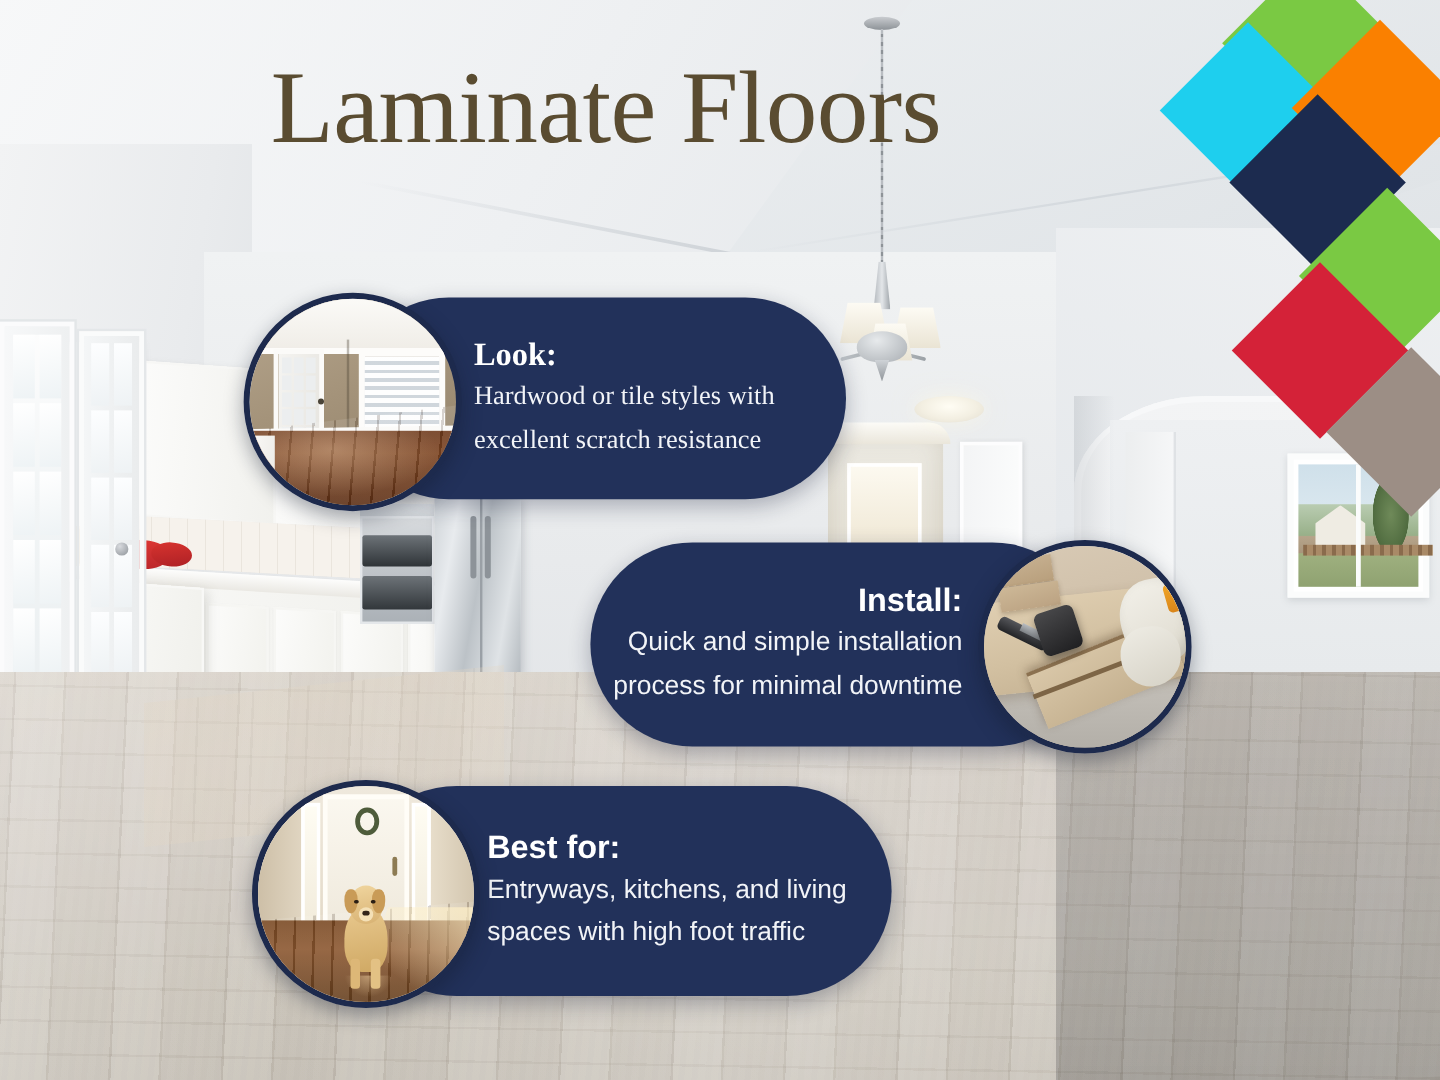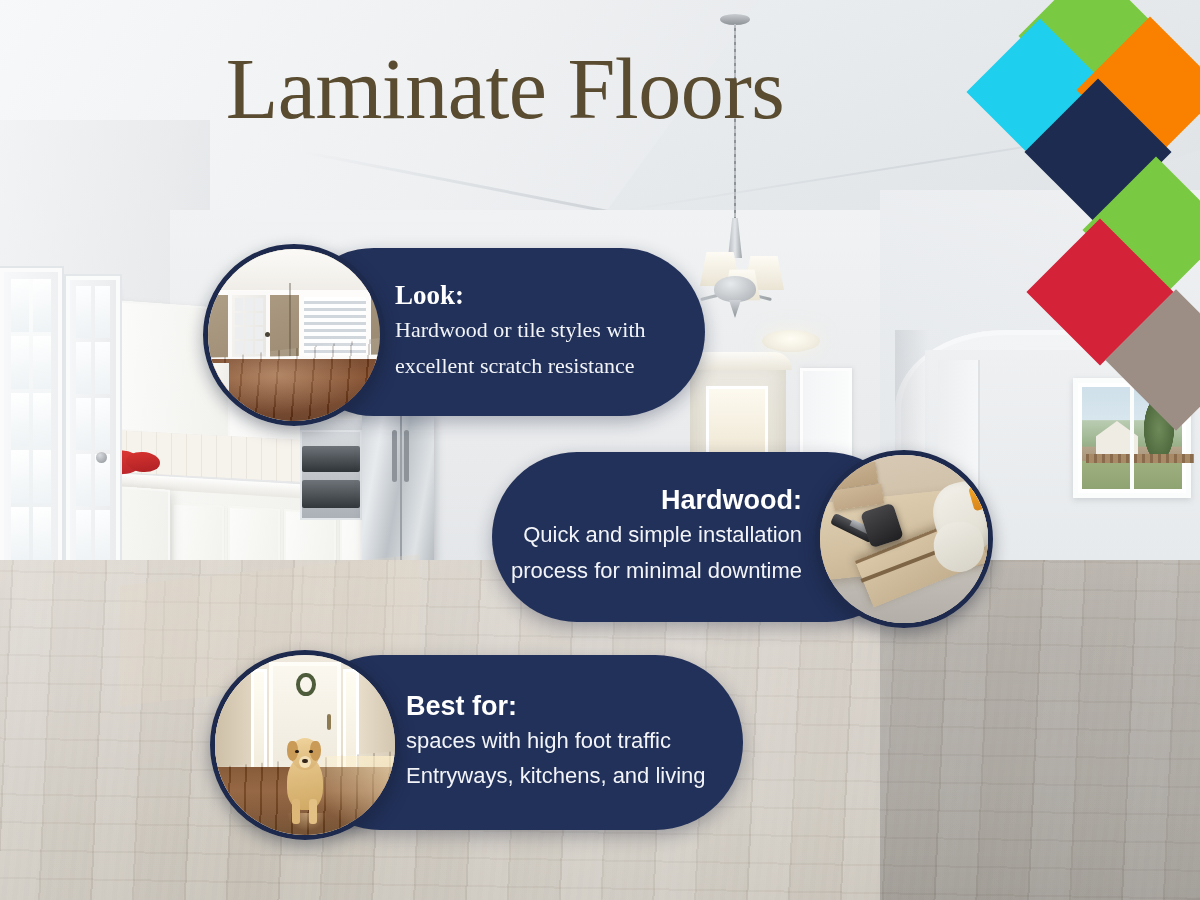--- a/index.html
+++ b/index.html
@@ -668,21 +668,21 @@
       <div class="t1-floor">
           <div class="t1-fgrain"></div>
           <div class="t1-fsheen"></div>
         </div>
       <div class="t1-whitecab"></div>
     </div>
   </div>
 
   <div class="card" style="left: 492px; top: 452px; width: 420px; height: 170px; padding-right: 110px; justify-content: flex-end; text-align: right; background: rgb(34, 49, 90);">
     <div class="txt">
-      <div class="heading">Hardwood:</div>
+      <div class="heading">Install:</div>
       <div class="line">Quick and simple installation</div>
       <div class="line">process for minimal downtime</div>
     </div>
   </div>
   <div class="thumb" style="left: 815px; top: 450px; width: 178px; height: 178px; border-color: rgb(29, 42, 77);">
     <div class="inner">
       <div class="t2-bg"></div>
       <div class="t2-sub"></div>
       <div class="t2-bigplank"></div>
       <div class="t2-plankA"></div>
@@ -694,22 +694,22 @@
       <div class="t2-glove2"></div>
       <div class="t2-mallet-handle"></div>
       <div class="t2-mallet-shaft"></div>
       <div class="t2-mallet-head"></div>
     </div>
   </div>
 
   <div class="card" style="left: 293px; top: 655px; width: 450px; height: 175px; padding-left: 113px; background: rgb(34, 49, 90);">
     <div class="txt">
       <div class="heading">Best for:</div>
+      <div class="line">Entryways, kitchens, and living</div>
       <div class="line">spaces with high foot traffic</div>
-      <div class="line">Entryways, kitchens, and living</div>
     </div>
   </div>
   <div class="thumb" style="left: 210px; top: 650px; width: 190px; height: 190px; border-color: rgb(29, 42, 77);">
     <div class="inner">
       <div class="t3-bg"></div>
       <div class="t3-walll"></div>
       <div class="t3-wallr"></div>
       <div class="t3-sidelite-l"></div>
       <div class="t3-sidelite-r"></div>
       <div class="t3-door"></div>

